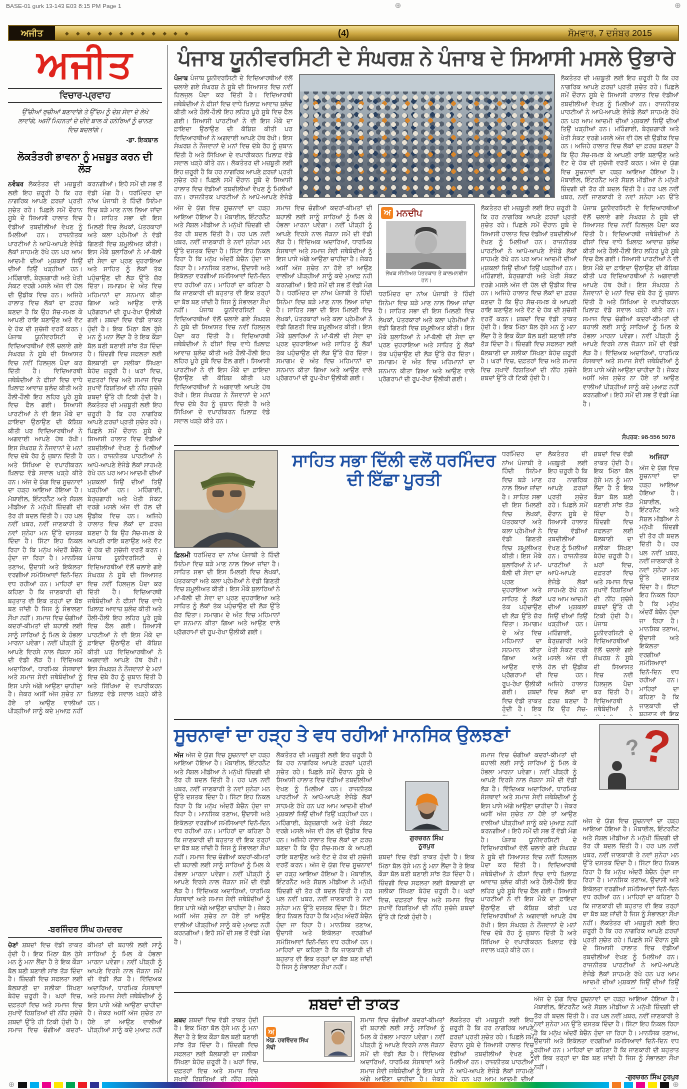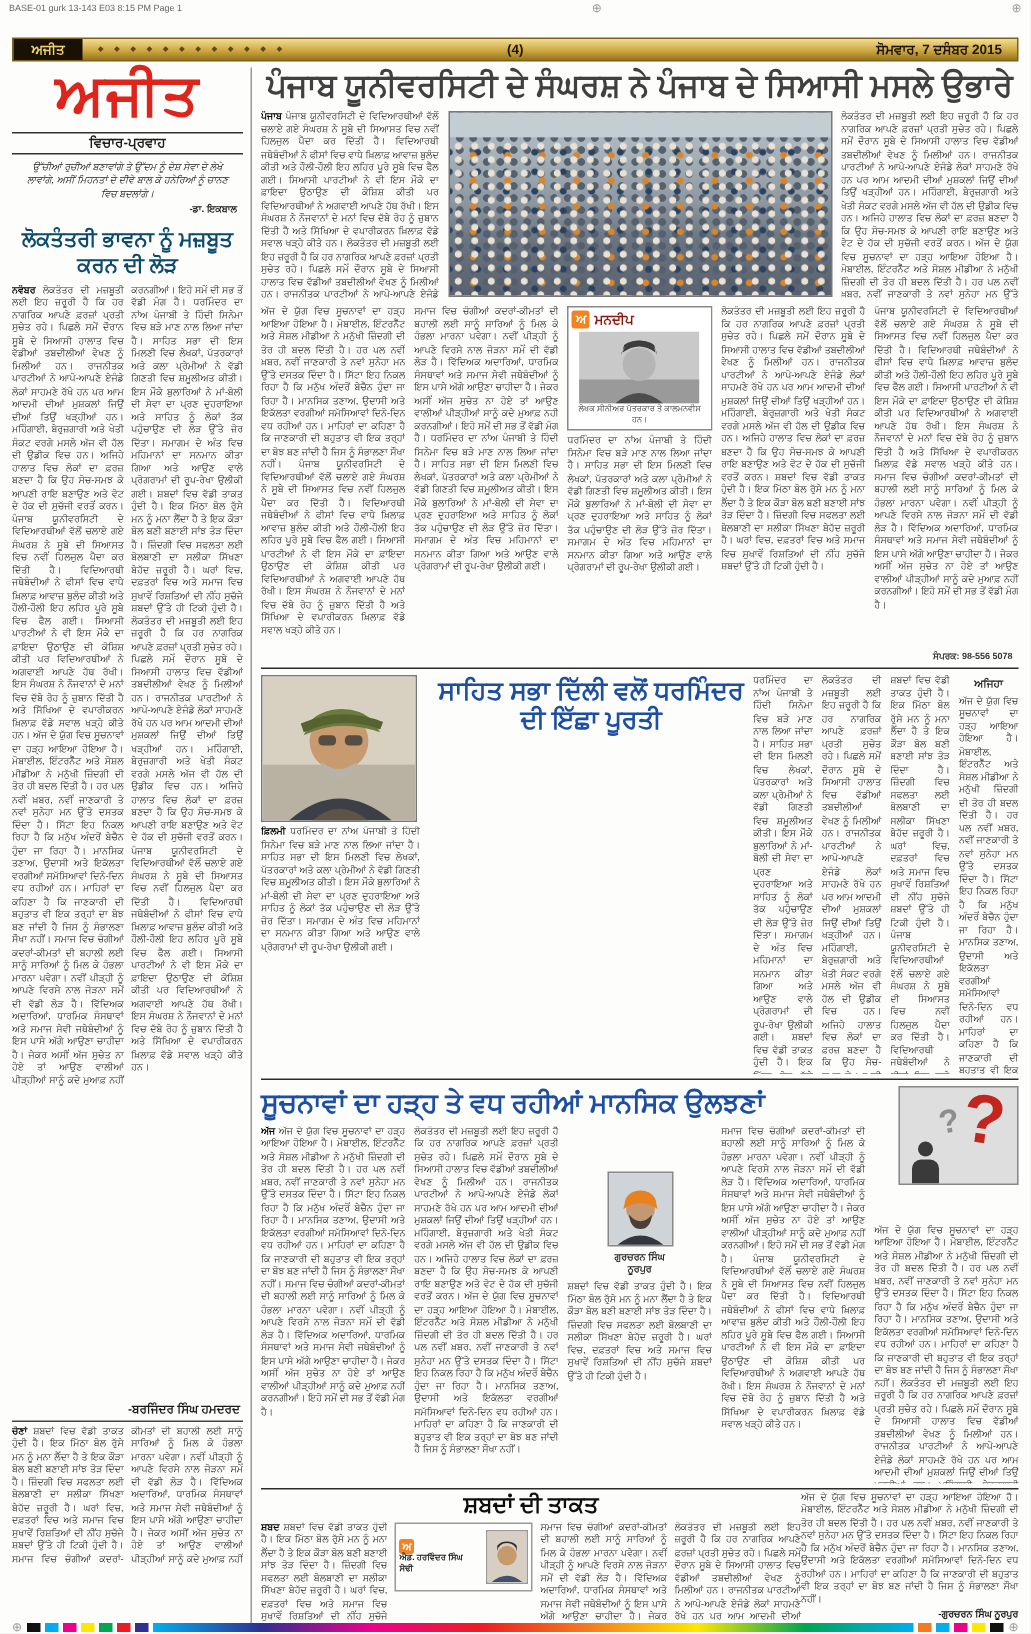--- a/index.html
+++ b/index.html
@@ -9,35 +9,35 @@
 
   
   .print-strip{height:12px;display:flex;align-items:center;justify-content:space-between;padding:0 6px;font-size:6px;color:#666}
   .regmark{color:#9a9a9a;font-size:8px;line-height:1}
 
   
   .gold-bar{height:16px;margin:13px 8px 0;background:linear-gradient(#f2dd90,#cda842 55%,#97751c);border:1px solid #7d611a;display:flex;align-items:center;position:relative}
   .gb-brand{background:#191106;color:#ecd06a;font-weight:bold;font-size:9px;padding:0 12px;height:100%;display:flex;align-items:center}
   .gb-diamonds{color:#5d4710;font-size:5px;letter-spacing:7px;margin-left:10px;overflow:hidden;white-space:nowrap}
   .gb-center{position:absolute;left:50%;transform:translateX(-50%);font-weight:bold;font-size:9px;color:#1d1300}
-  .gb-right{margin-left:auto;font-weight:bold;font-size:9px;color:#1d1300;padding-right:10px;white-space:nowrap}
+  .gb-right{margin-left:auto;font-weight:normal;font-size:9px;color:#1d1300;padding-right:26px;white-space:nowrap}
 
   
   .content{display:flex;gap:6px;padding:4px 8px 0}
   aside.editorial{width:160px;border-right:1px solid #9a9a9a;padding-right:5px;flex:none}
   main.right{flex:1;min-width:0;display:flex;flex-direction:column}
 
   
   .masthead{color:#df241c;font-weight:bold;font-size:38px;text-align:center;line-height:1.05;letter-spacing:1px}
   .tagline{border-top:1px solid #333;border-bottom:1px solid #333;text-align:center;font-weight:bold;font-size:9px;padding:1px 0;margin:3px 0}
   .quote{font-size:6.4px;line-height:1.4;text-align:center;color:#222;padding:2px 4px 0;font-style:italic}
   .quote-attr{display:block;text-align:right;font-weight:bold;font-style:normal;margin-top:1px}
-  .ed-head{font-size:14px;font-weight:bold;text-align:center;line-height:1.22;margin:6px 2px 5px;color:#0c4a6e}
+  .ed-head{font-size:10px;font-weight:bold;text-align:center;line-height:1.22;margin:6px 2px 5px;color:#000000}
   .ed-body{height:742px;column-count:2;column-gap:5px;font-size:6.3px;line-height:1.35;text-align:justify;overflow:hidden;color:#2a2a2a}
-  .ed-sig{text-align:right;font-weight:bold;font-size:8px;margin:3px 2px 2px}
+  .ed-sig{text-align:center;font-weight:bold;font-size:8px;margin:3px 2px 2px}
   .ed-rule{border:0;border-top:1px solid #444;margin:2px 0 3px}
   .ed-cont{height:96px;column-count:2;column-gap:5px;font-size:6.3px;line-height:1.35;text-align:justify;overflow:hidden;color:#2a2a2a}
 
   b.lead{font-weight:bold;color:#000}
 
   
   .tcol{flex:1;min-width:0;overflow:hidden;font-size:6.3px;line-height:1.35;text-align:justify;color:#2a2a2a}
   .sec-rule{border:0;border-top:1px solid #2a2a2a;margin:3px 0}
 
   

